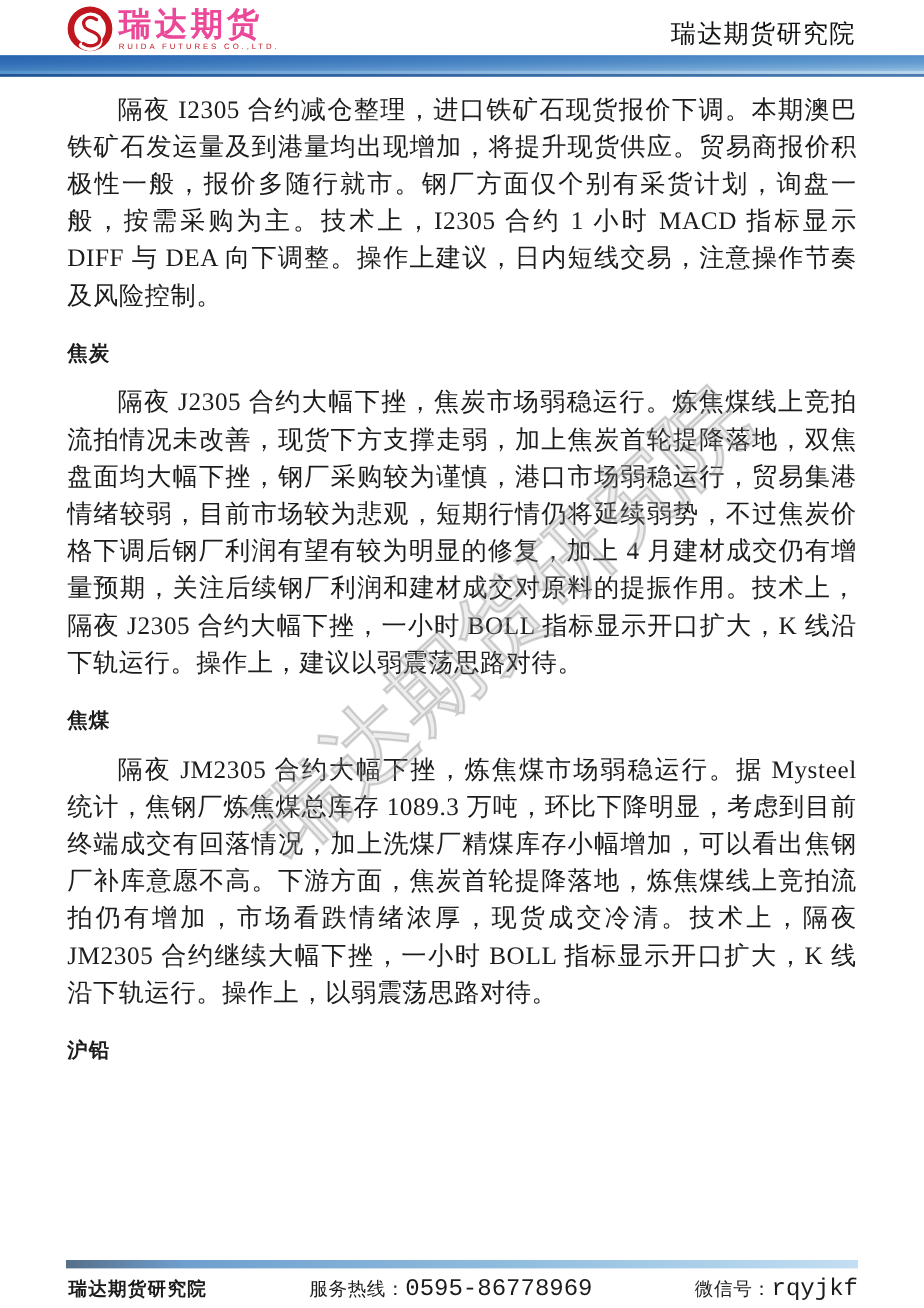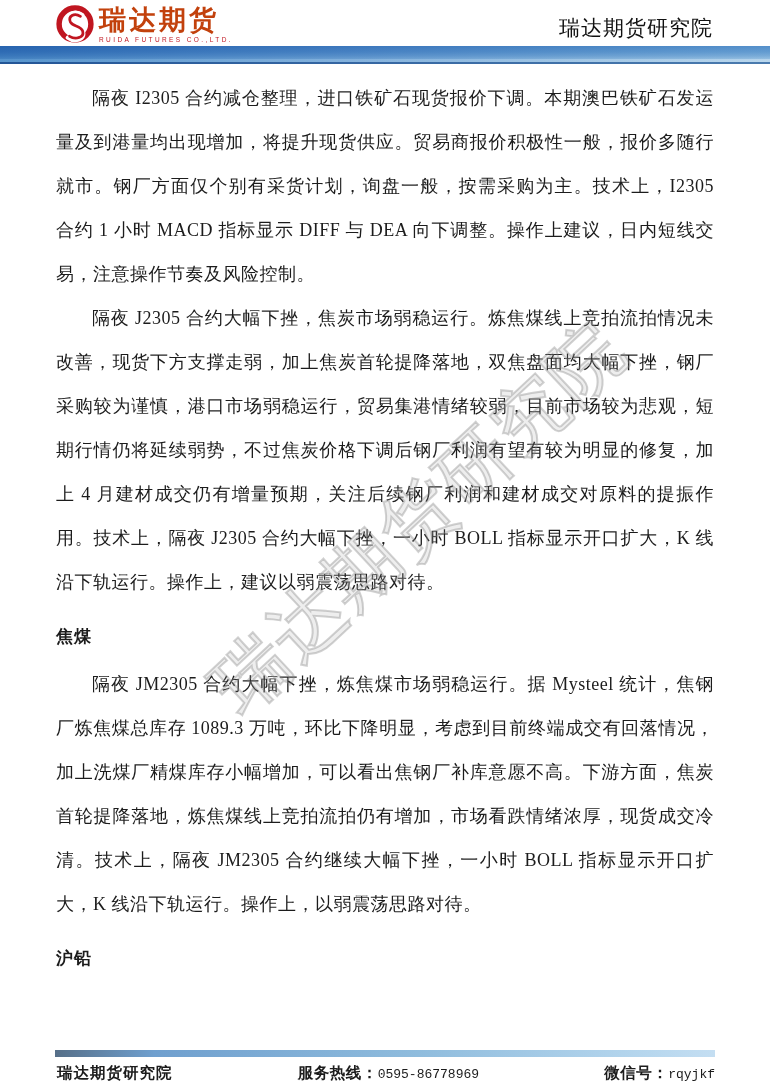--- a/index.html
+++ b/index.html
@@ -19,21 +19,21 @@
     padding:4px 57px 0 55px;
     display:flex;
     justify-content:space-between;
     align-items:flex-end;
   }
   .logo-block{display:flex;align-items:flex-start;gap:4px;}
   .logo-icon{width:40px;height:40px;flex:0 0 auto;}
   .brand-text{display:flex;flex-direction:column;line-height:1;}
   .brand-cn{
     font-family:"Liberation Sans","DejaVu Sans",sans-serif;
-    font-weight:bold;font-size:27px;letter-spacing:3px;color:#c2410c;
+    font-weight:bold;font-size:27px;letter-spacing:3px;color:#ec4899;
     margin-top:3px;
   }
   .brand-en{
     font-family:"Liberation Sans","DejaVu Sans",sans-serif;
     font-size:6.5px;letter-spacing:2.4px;color:#c01620;margin-top:3px;
   }
   .institute-title{
     font-family:"Liberation Sans","DejaVu Sans",sans-serif;
     font-size:21px;color:#111;letter-spacing:1px;
     padding-bottom:2px;
@@ -54,22 +54,22 @@
     background-blend-mode:multiply;
   }
   
   .content{
     position:relative;
     padding:12px 56px 0 56px;
     z-index:2;
   }
   .body-para{
     margin:0;
-    font-size:18px;
-    line-height:44px;
+    font-size:21px;
+    line-height:31px;
     text-align:justify;
     text-indent:2em;
     letter-spacing:.5px;
   }
   .sec-heading{
     font-size:17px;
     font-weight:bold;
     line-height:33px;
     margin-top:16px;
     margin-bottom:9px;
@@ -102,22 +102,22 @@
     background:linear-gradient(to right,#566f88,#6f9fce 15%,#8fbcdd 55%,#b7d7ee 90%,#c4def2);
   }
   .footer-row{
     margin:6px 55px 0 57px;
     display:flex;
     justify-content:space-between;
     align-items:baseline;
     font-size:15.5px;
   }
   .footer-institute{font-weight:bold;letter-spacing:1px;}
-  .footer-label{font-weight:bold;letter-spacing:.5px;}
-  .footer-value{font-family:"Liberation Mono","DejaVu Sans Mono",monospace;font-size:13px;}
+  .footer-label{font-weight:normal;letter-spacing:.5px;}
+  .footer-value{font-family:"Liberation Mono","DejaVu Sans Mono",monospace;font-size:20px;}
 </style>
 </head>
 <body>
 
 <div class="page">
 
   <div class="header">
     <div class="logo-block">
       <svg class="logo-icon" viewBox="0 0 44 44" aria-hidden="true">
         <circle cx="22" cy="22" r="17.5" fill="none" stroke="#c01620" stroke-width="6"></circle>
@@ -129,20 +129,21 @@
         <span class="brand-en">RUIDA FUTURES CO.,LTD.</span>
       </div>
     </div>
     <div class="institute-title">瑞达期货研究院</div>
   </div>
 
   <div class="header-bar"></div>
 
   <div class="content" id="sections-container">
       <p class="body-para">隔夜 I2305 合约减仓整理，进口铁矿石现货报价下调。本期澳巴铁矿石发运量及到港量均出现增加，将提升现货供应。贸易商报价积极性一般，报价多随行就市。钢厂方面仅个别有采货计划，询盘一般，按需采购为主。技术上，I2305 合约 1 小时 MACD 指标显示 DIFF 与 DEA 向下调整。操作上建议，日内短线交易，注意操作节奏及风险控制。</p>
+      <div class="sec-heading">焦炭</div>
       <p class="body-para">隔夜 J2305 合约大幅下挫，焦炭市场弱稳运行。炼焦煤线上竞拍流拍情况未改善，现货下方支撑走弱，加上焦炭首轮提降落地，双焦盘面均大幅下挫，钢厂采购较为谨慎，港口市场弱稳运行，贸易集港情绪较弱，目前市场较为悲观，短期行情仍将延续弱势，不过焦炭价格下调后钢厂利润有望有较为明显的修复，加上 4 月建材成交仍有增量预期，关注后续钢厂利润和建材成交对原料的提振作用。技术上，隔夜 J2305 合约大幅下挫，一小时 BOLL 指标显示开口扩大，K 线沿下轨运行。操作上，建议以弱震荡思路对待。</p>
       <div class="sec-heading">焦煤</div>
       <p class="body-para">隔夜 JM2305 合约大幅下挫，炼焦煤市场弱稳运行。据 Mysteel 统计，焦钢厂炼焦煤总库存 1089.3 万吨，环比下降明显，考虑到目前终端成交有回落情况，加上洗煤厂精煤库存小幅增加，可以看出焦钢厂补库意愿不高。下游方面，焦炭首轮提降落地，炼焦煤线上竞拍流拍仍有增加，市场看跌情绪浓厚，现货成交冷清。技术上，隔夜 JM2305 合约继续大幅下挫，一小时 BOLL 指标显示开口扩大，K 线沿下轨运行。操作上，以弱震荡思路对待。</p>
       <div class="sec-heading">沪铅</div>
     </div>
 
   <div class="watermark">瑞达期货研究院</div>
 
   <div class="footer">
     <div class="footer-bar"></div>

